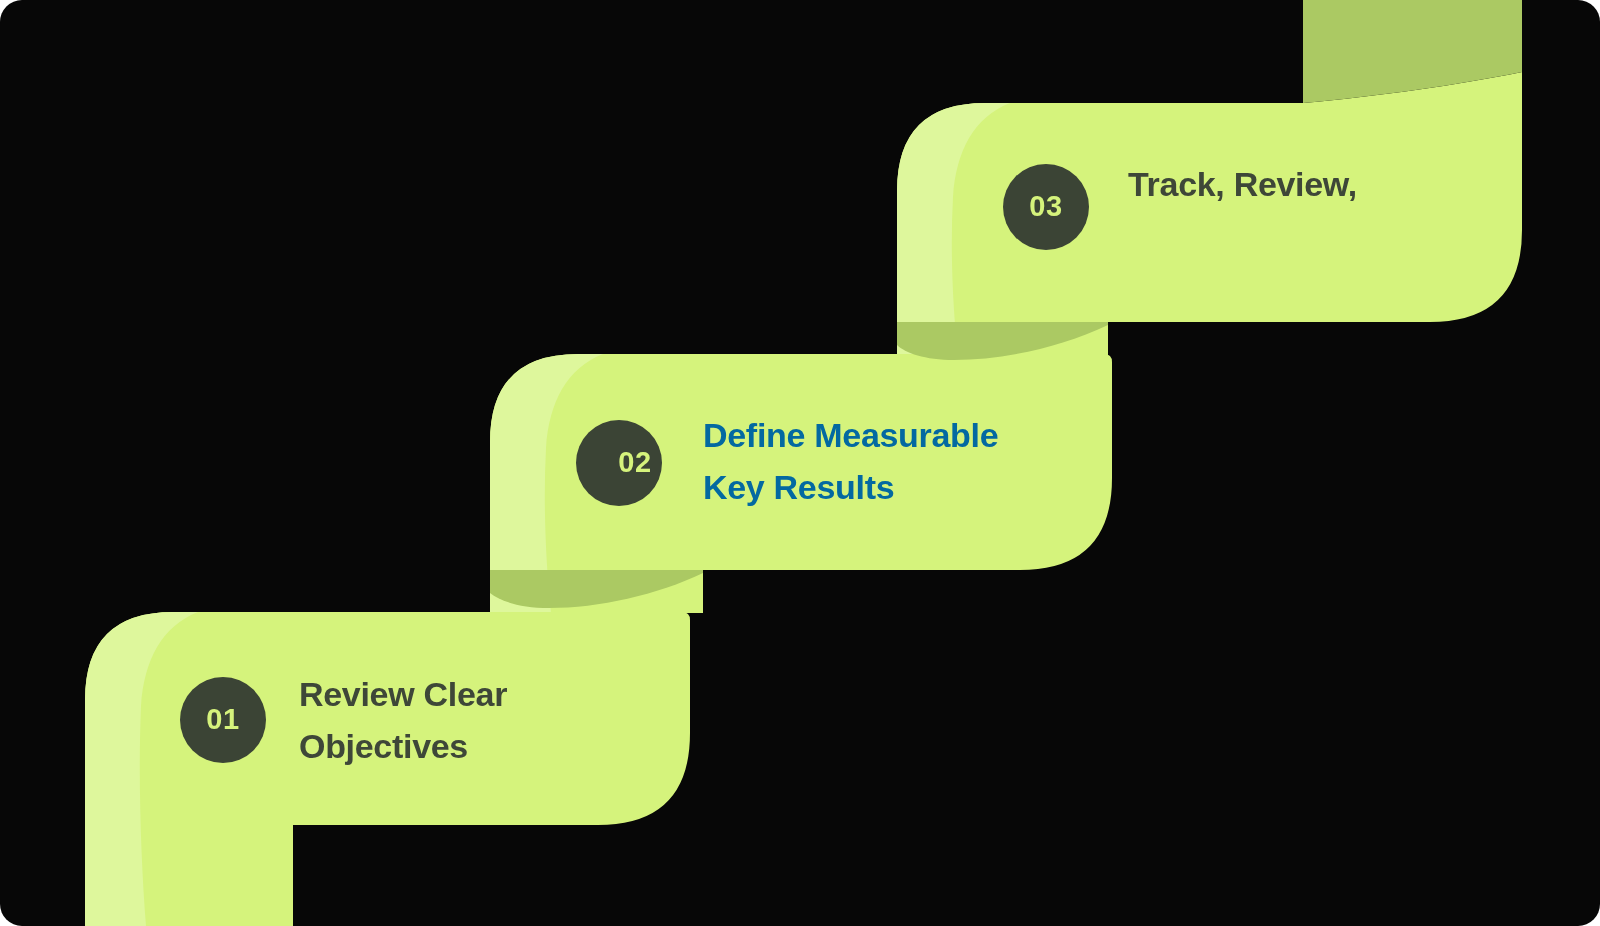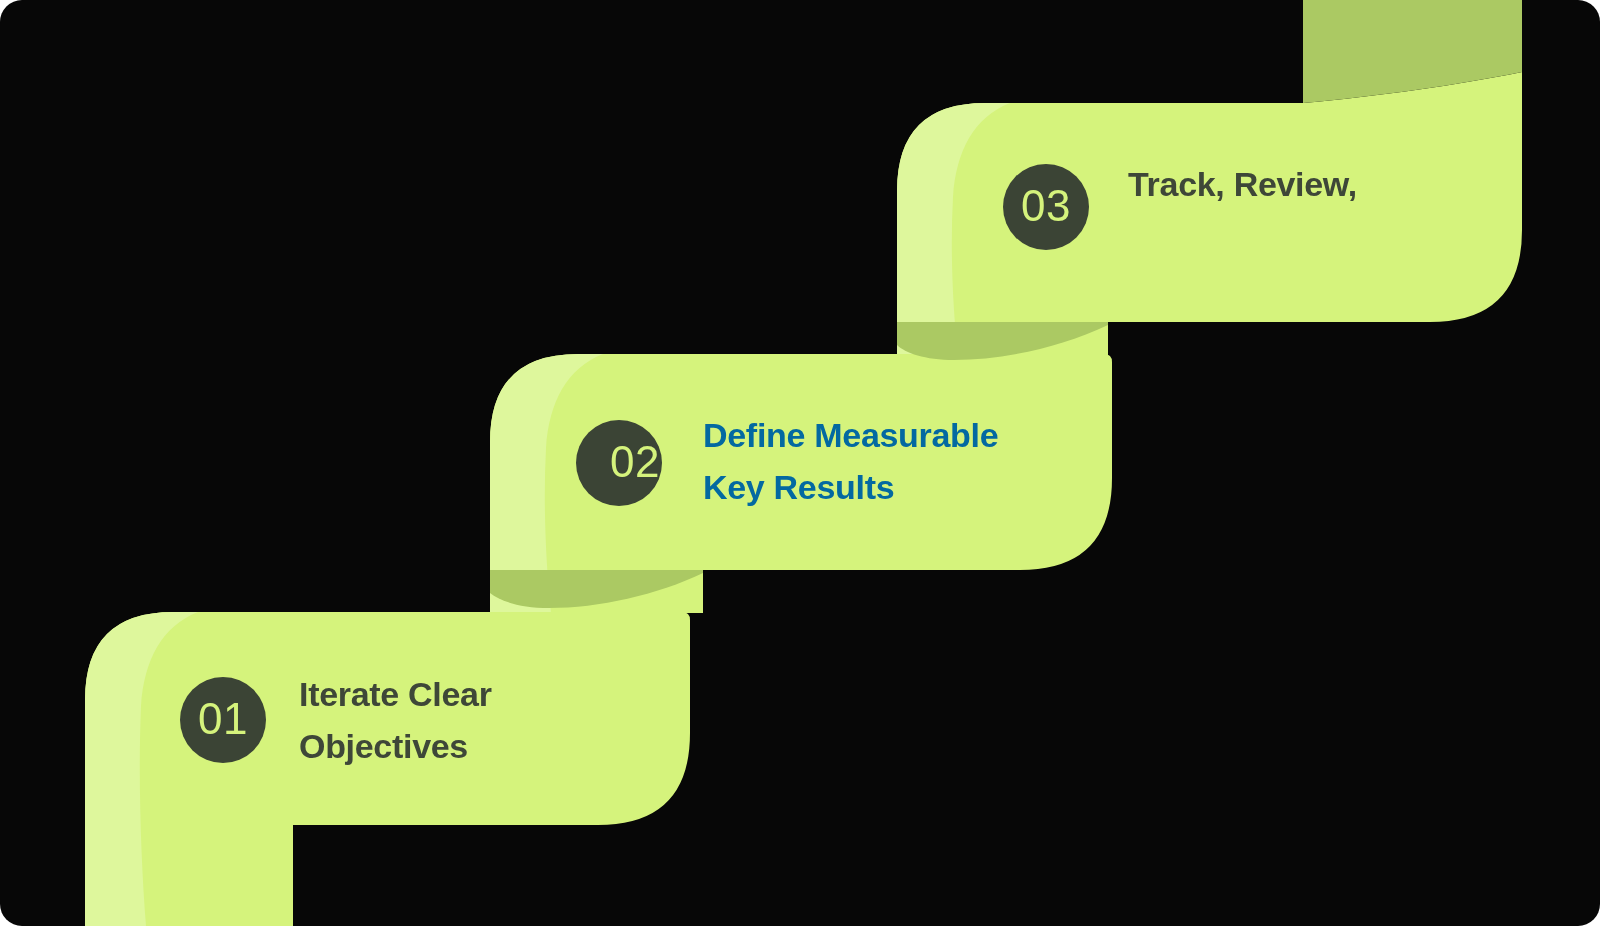--- a/index.html
+++ b/index.html
@@ -29,22 +29,22 @@
   .badge {
     position: absolute;
     width: 86px;
     height: 86px;
     border-radius: 50%;
     display: flex;
     align-items: center;
     justify-content: center;
   }
   .badge-number {
-    font-size: 44px;
-    font-weight: 400;
+    font-size: 29px;
+    font-weight: 700;
     letter-spacing: 0.5px;
     transform: translateY(-1px);
   }
   .step-title {
     position: absolute;
     font-size: 34px;
     line-height: 52px;
     font-weight: 700;
     letter-spacing: -0.3px;
     white-space: nowrap;
@@ -94,21 +94,21 @@
     <path d="M 490 570 L 703 570 L 703 573
              C 657 595 599 608 549 608
              C 520 608 500 601 490 593 Z" fill="#abc963"></path>
   </svg>
 
   <div class="step">
     <div class="badge badge-1" style="background: rgb(59, 68, 53);">
       <span class="badge-number" style="color: rgb(213, 243, 124);">01</span>
     </div>
     <div class="step-title title-1" style="color: rgb(62, 71, 56);">
-      <div>Iterate Clear</div>
+      <div>Review Clear</div>
       <div>Objectives</div>
     </div>
   </div>
 
   <div class="step">
     <div class="badge badge-2" style="background: rgb(59, 68, 53);">
       <span class="badge-number" style="color: rgb(213, 243, 124); margin-left: 32px;">02</span>
     </div>
     <div class="step-title title-2" style="color: #0369a1;">
       <div>Define Measurable</div>

